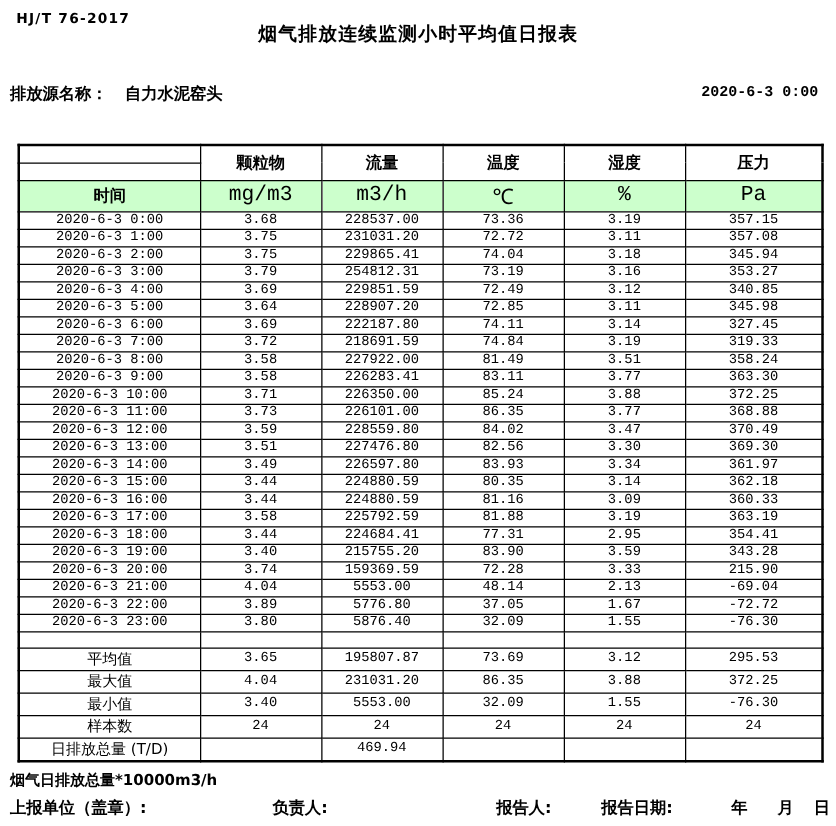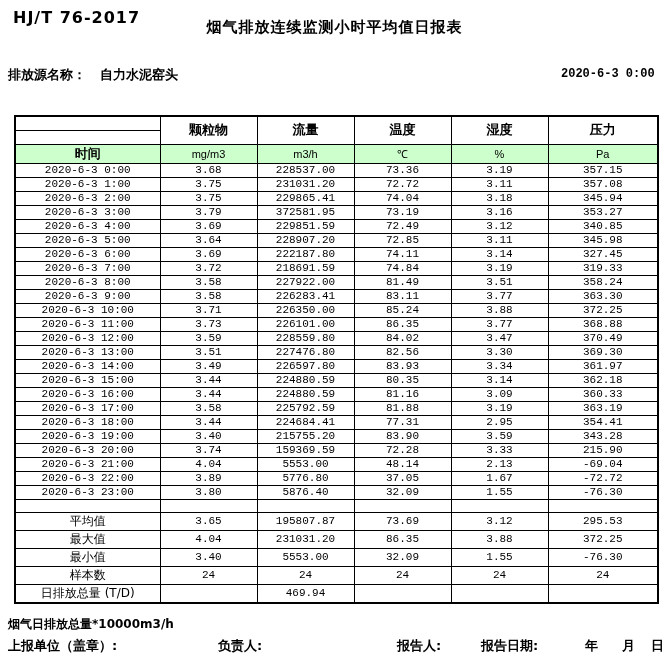--- a/index.html
+++ b/index.html
@@ -7,21 +7,21 @@
   body {
     position: relative;
     width: 669px;
     height: 661px;
     font-family: "DejaVu Sans", sans-serif;
     color: #000;
     overflow: hidden;
   }
   .standard {
     position: absolute; top: 8px; left: 13px;
-    font-size: 16px; font-weight: bold; letter-spacing: 1px;
+    font-size: 11px; font-weight: bold; letter-spacing: 1px;
   }
   .title {
     position: absolute; top: 18px; left: 0; width: 100%;
     text-align: center; font-size: 15px; font-weight: bold; letter-spacing: 1px;
   }
   .source-line {
     position: absolute; top: 66px; left: 8px;
     font-size: 13px; font-weight: bold;
   }
   .source-name { margin-left: 14px; }
@@ -43,22 +43,22 @@
     text-align: center;
     vertical-align: middle;
     overflow: hidden;
     white-space: nowrap;
   }
   tr.h1 td { height: 14px; }
   td.col-name { font-size: 13px; font-weight: bold; }
   tr.green-row td {
     background: #ccffcc;
     height: 16px;
-    font-size: 11px;
-    font-family: Liberation Sans, sans-serif;
+    font-size: 17px;
+    font-family: Liberation Mono, monospace;
   }
   tr.green-row td.time-head {
     font-family: "DejaVu Sans", sans-serif;
     font-size: 13px; font-weight: bold; margin-left: 44px;
   }
   tr.data-row td, tr.sum-row td { height: 14px; }
   td.time-cell, td.num-cell {
     font-family: "Liberation Mono", monospace;
     font-size: 11px;
   }
@@ -142,21 +142,21 @@
         <td class="time-cell">2020-6-3 2:00</td>
         <td class="num-cell">3.75</td>
         <td class="num-cell">229865.41</td>
         <td class="num-cell">74.04</td>
         <td class="num-cell">3.18</td>
         <td class="num-cell">345.94</td>
       </tr>
       <tr class="data-row">
         <td class="time-cell">2020-6-3 3:00</td>
         <td class="num-cell">3.79</td>
-        <td class="num-cell">372581.95</td>
+        <td class="num-cell">254812.31</td>
         <td class="num-cell">73.19</td>
         <td class="num-cell">3.16</td>
         <td class="num-cell">353.27</td>
       </tr>
       <tr class="data-row">
         <td class="time-cell">2020-6-3 4:00</td>
         <td class="num-cell">3.69</td>
         <td class="num-cell">229851.59</td>
         <td class="num-cell">72.49</td>
         <td class="num-cell">3.12</td>

